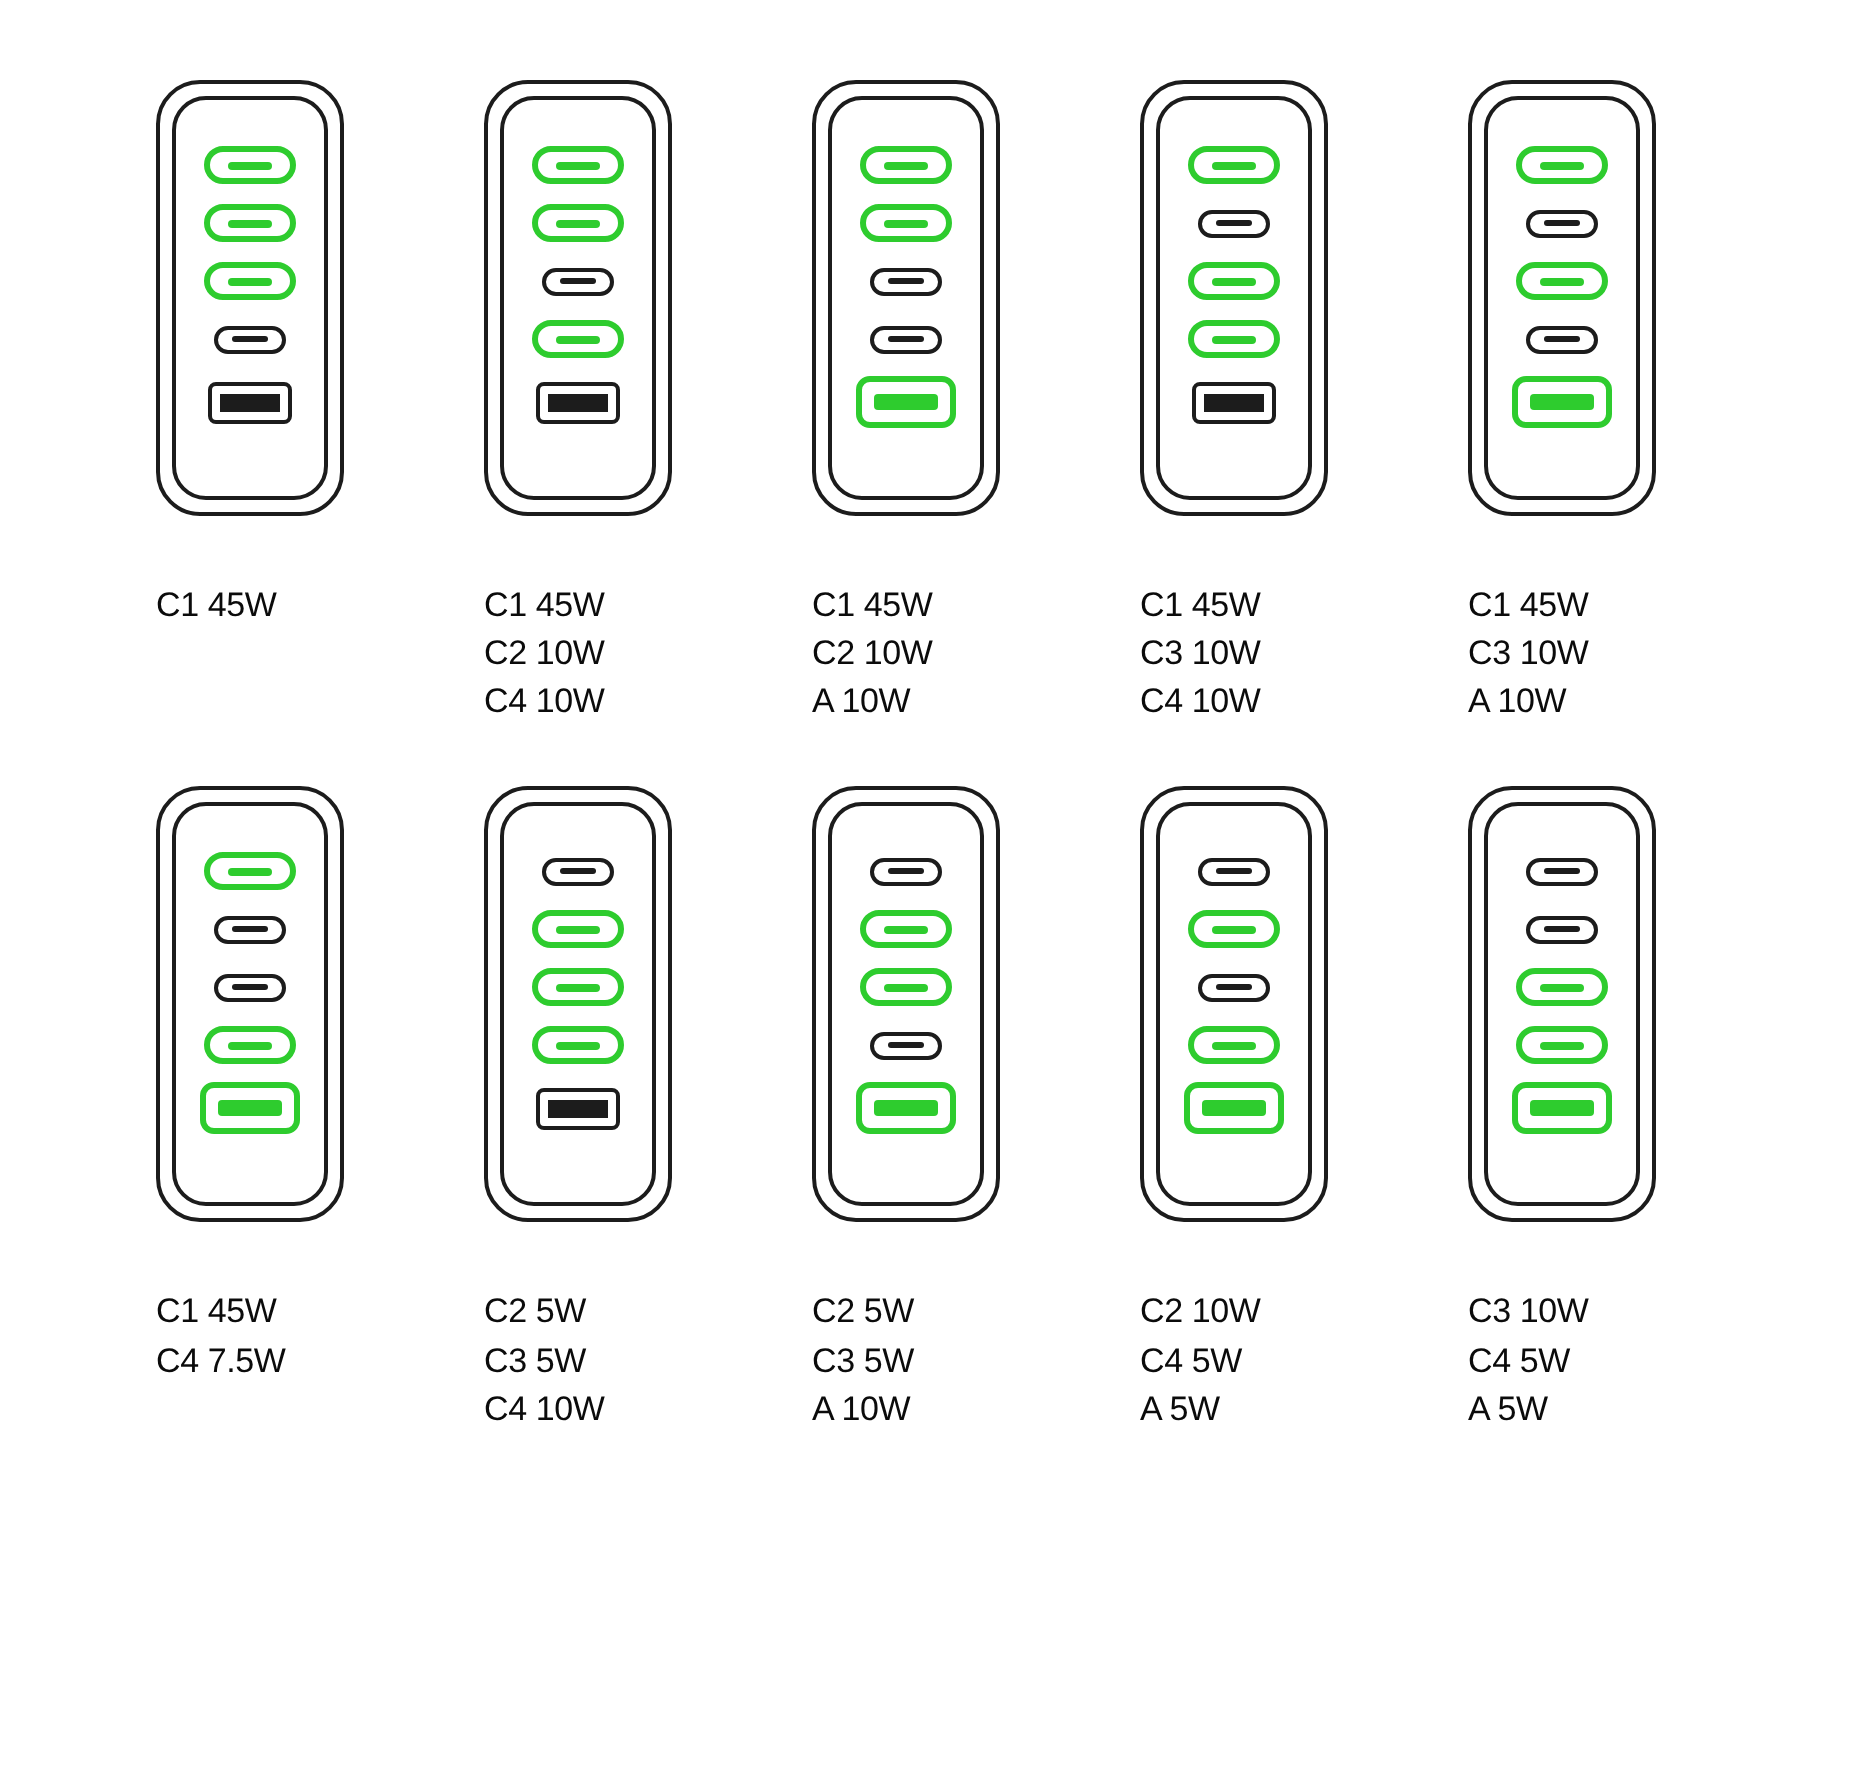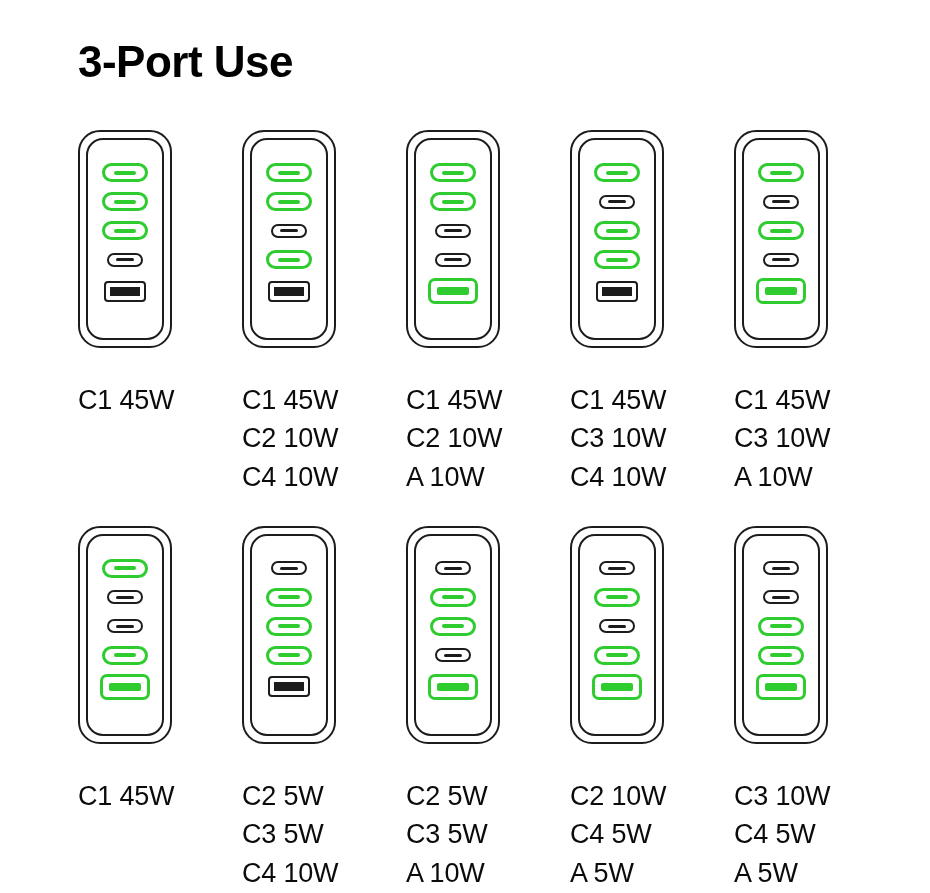--- a/index.html
+++ b/index.html
@@ -148,34 +148,33 @@
     background: #2ecc2e;
   }
 
   .port-slot.a-slot {
     height: 34px;
   }
 
   
   .label-block {
     margin-top: 33px;
-    font-size: 27px;
+    font-size: 17px;
     line-height: 1.42;
     letter-spacing: -0.2px;
     color: #0b0b0b;
   }
   .label-line {
     white-space: nowrap;
   }
 </style>
 </head>
 <body>
 
 <div class="page">
-  <h1 class="page-title">3-Port Use</h1>
   <div id="rows-container">
       <div class="grid-row">
         <div class="cell">
           <div class="charger">
             <div class="charger-inner"></div>
             <div class="ports">
               <div class="port-slot">
                 <div class="port-c on">
                   <span class="bar"></span>
                 </div>
@@ -382,20 +381,21 @@
               </div>
               <div class="port-slot a-slot">
                 <div class="port-a on">
                   <span class="bar"></span>
                 </div>
               </div>
             </div>
           </div>
           <div class="label-block">
             <div class="label-line">C1 45W</div>
+            <div class="label-line">C4 7.5W</div>
           </div>
         </div>
         <div class="cell">
           <div class="charger">
             <div class="charger-inner"></div>
             <div class="ports">
               <div class="port-slot">
                 <div class="port-c off">
                   <span class="bar"></span>
                 </div>

